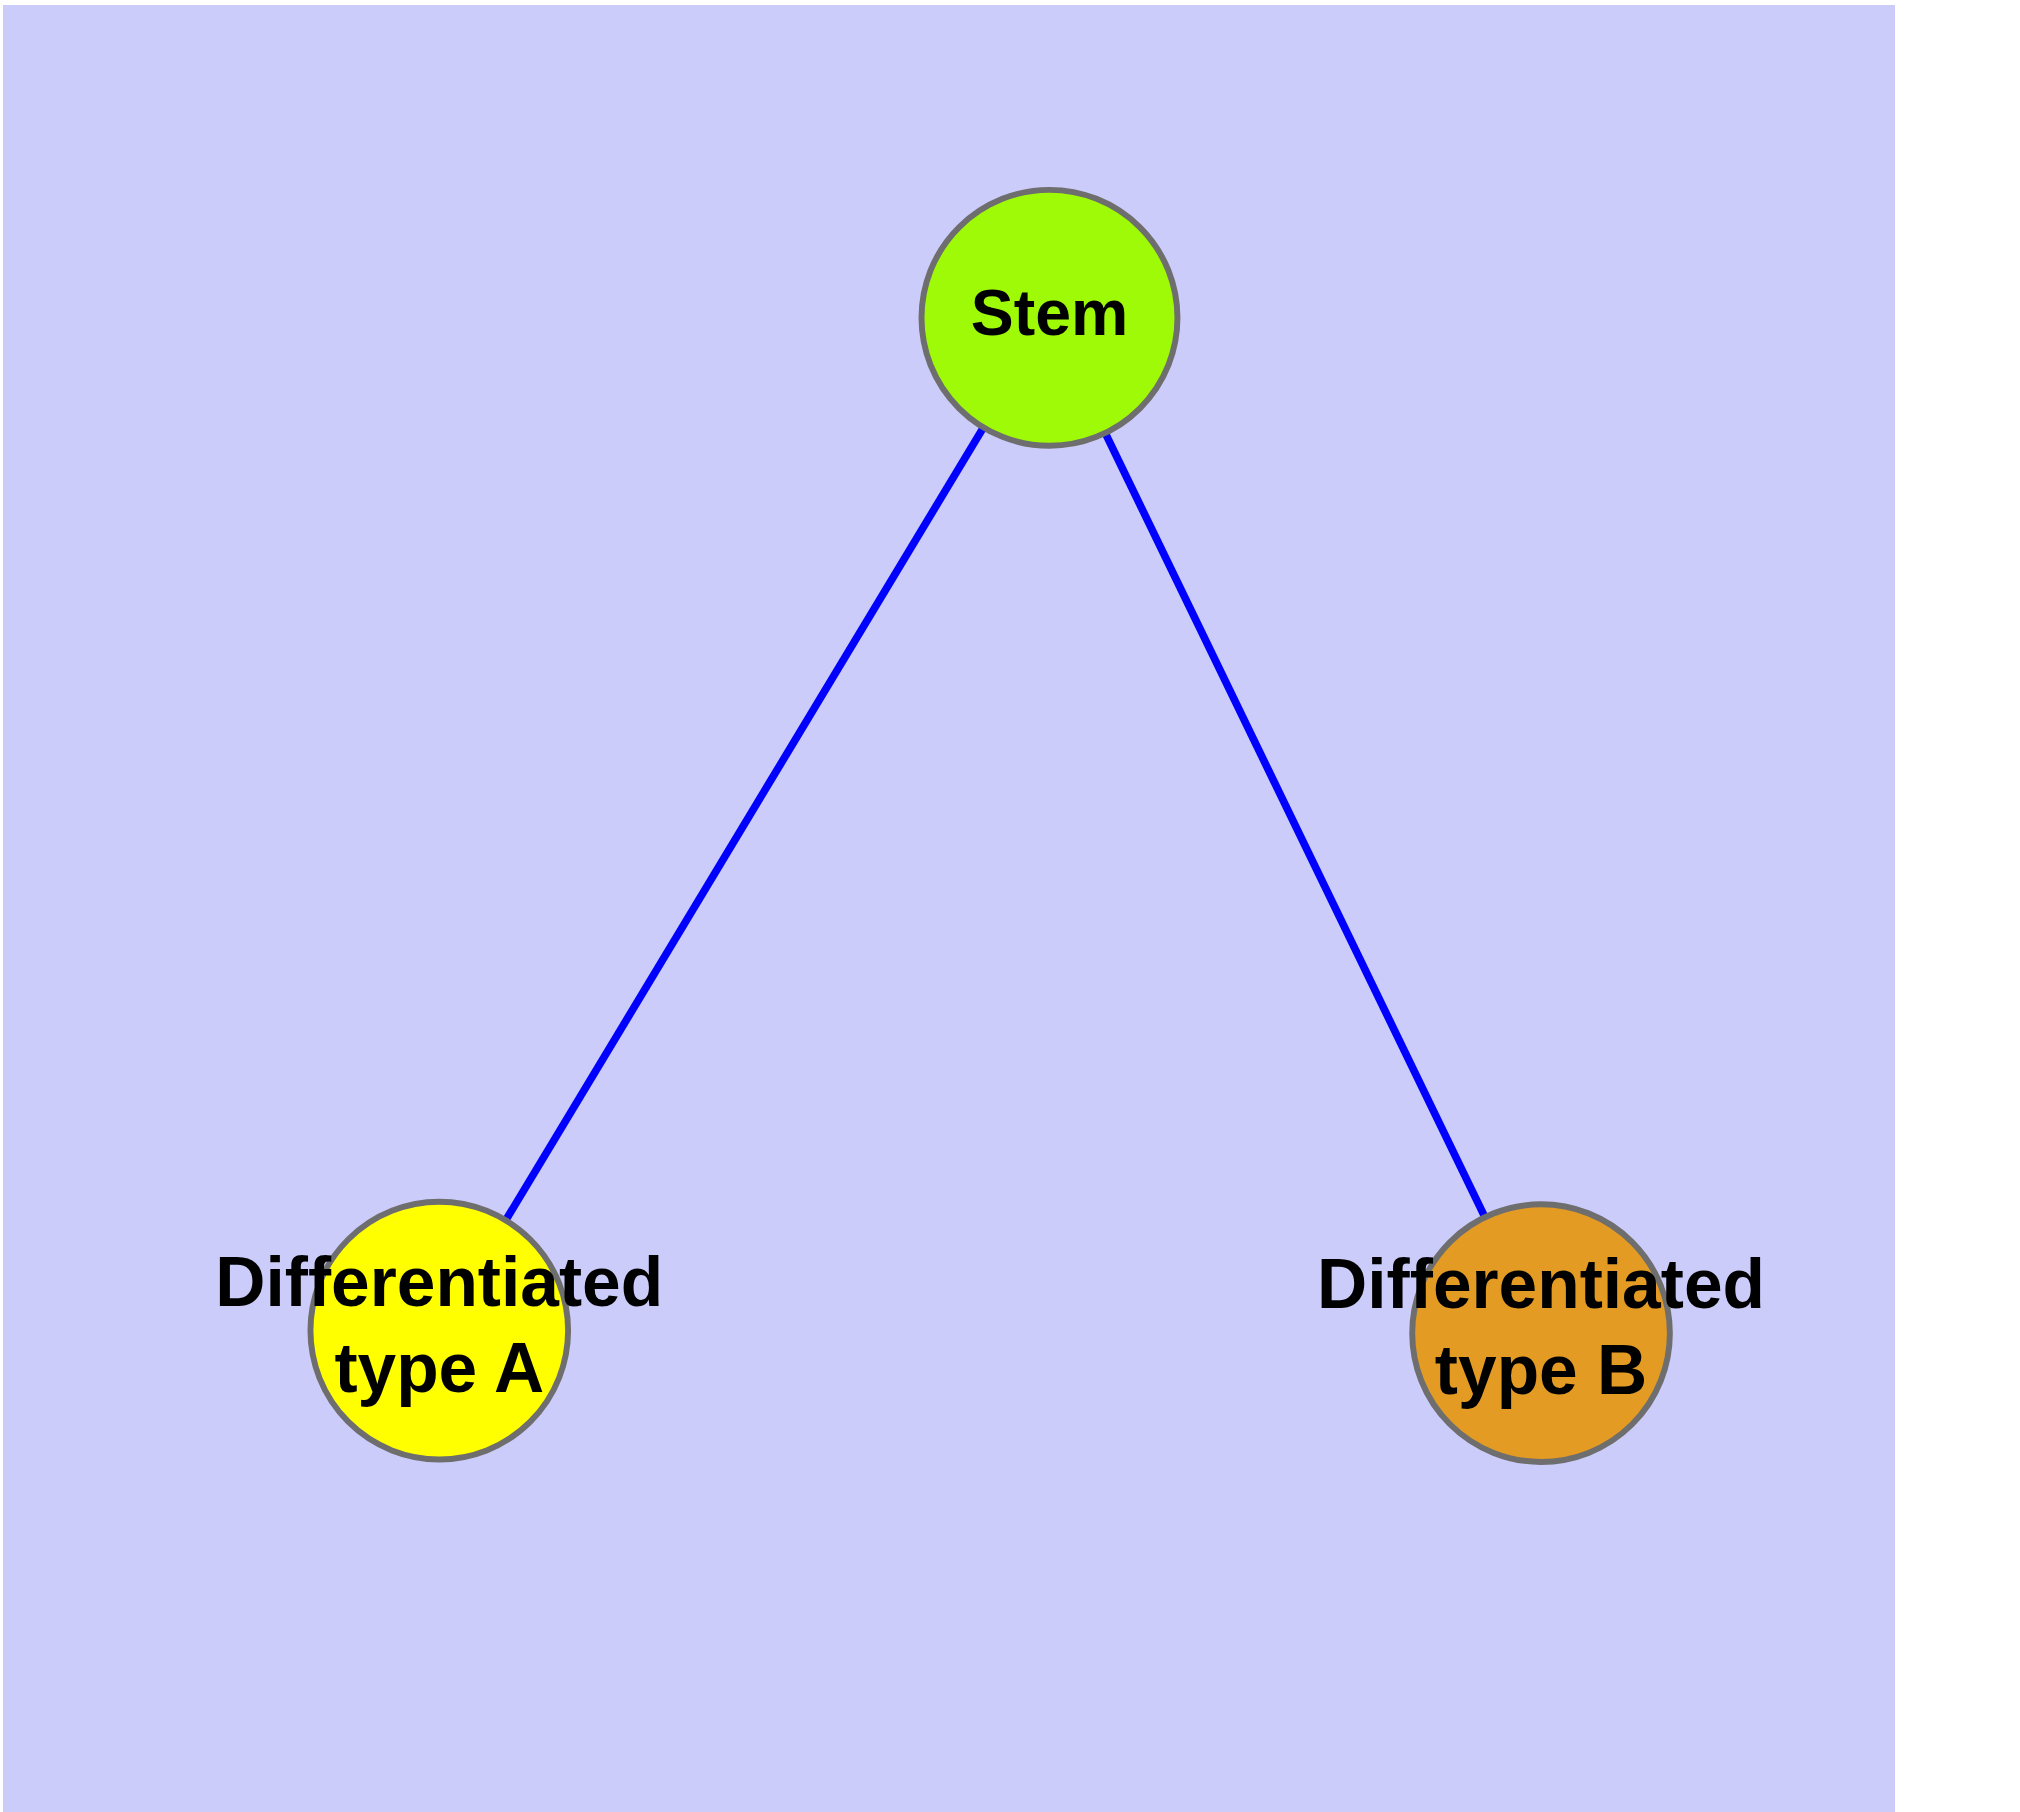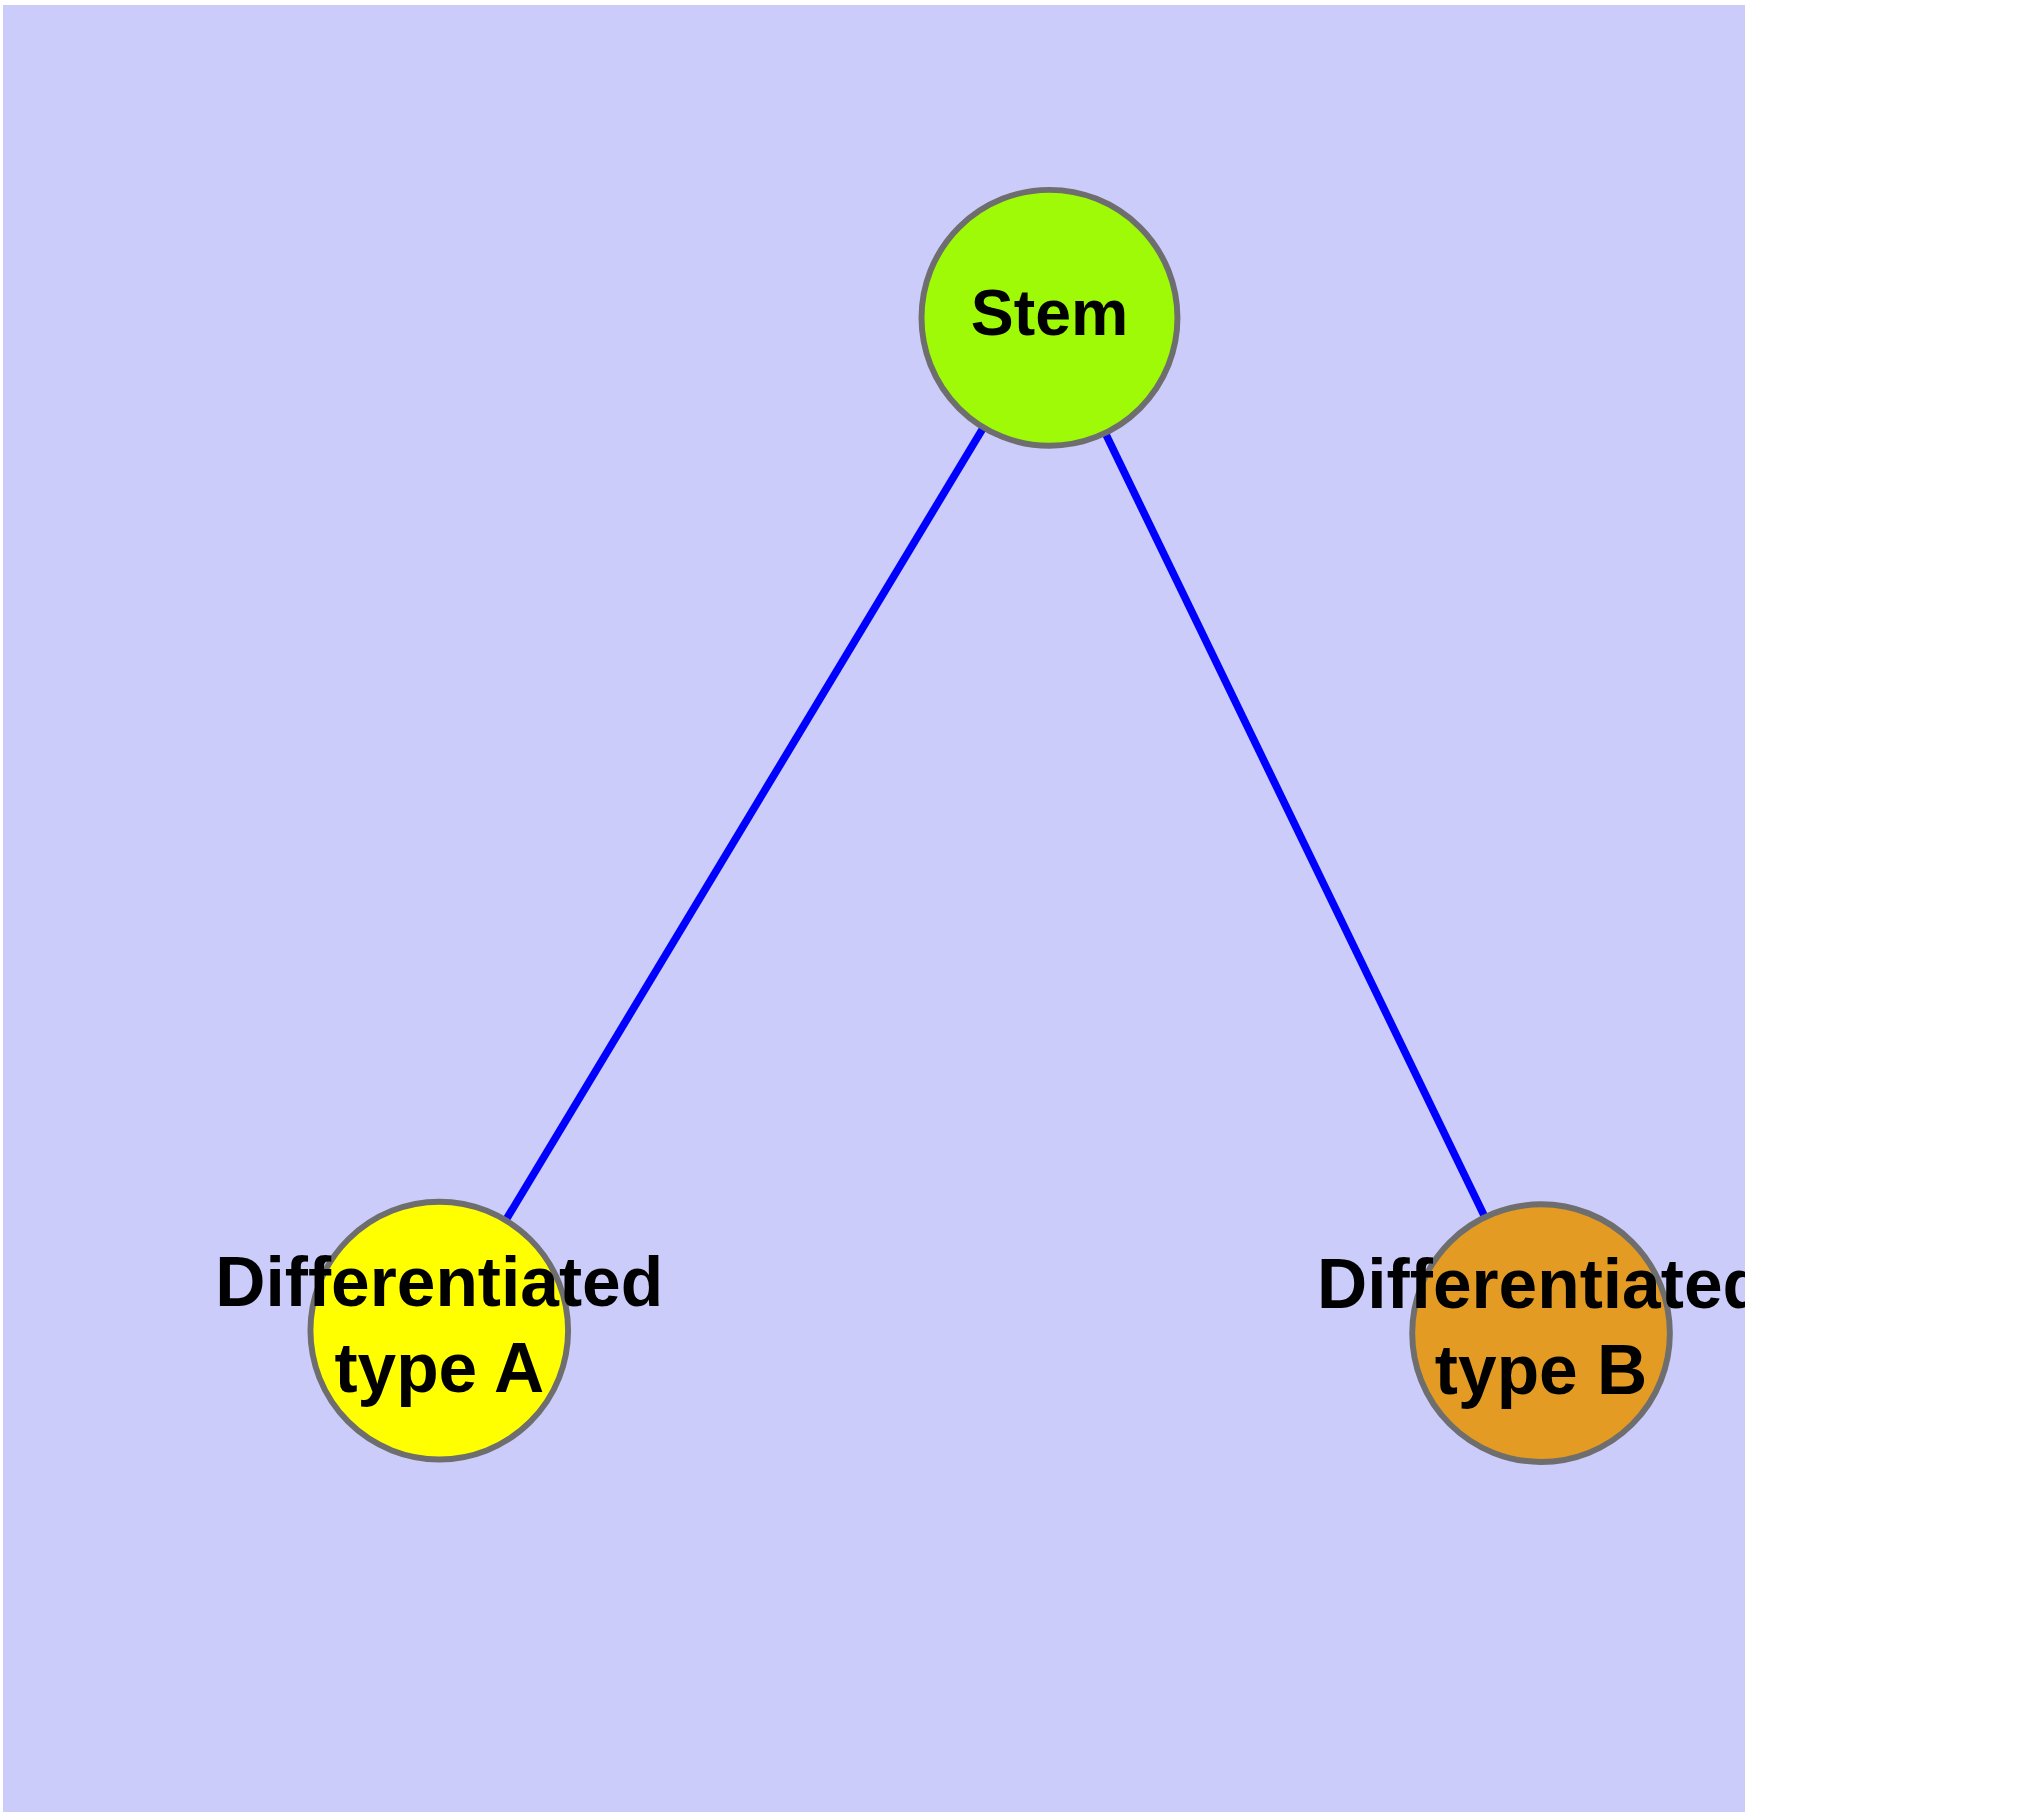--- a/index.html
+++ b/index.html
@@ -35,21 +35,21 @@
     font-weight: bold;
     fill: #000000;
     text-anchor: middle;
     dominant-baseline: middle;
     font-family: "Liberation Sans", sans-serif;
   }
 </style>
 </head>
 <body>
 
-<div id="canvas" style="background: rgb(255, 255, 255); width: 1745px; height: 1812px;">
+<div id="canvas" style="background: rgb(255, 255, 255); width: 1895px; height: 1812px;">
   <div id="plot-area" style="background: rgb(204, 204, 250);"></div>
   <svg id="graph-svg" viewBox="0 0 2384 2138" xmlns="http://www.w3.org/2000/svg">
     <g id="edge-layer">
         <line x1="1238" y1="375" x2="597.4757033830706" y2="1438.0924089683758" stroke="#0000ff" stroke-width="9" stroke-linecap="butt"></line>
         <line x1="1238" y1="375" x2="1750.8933763972295" y2="1434.390111937726" stroke="#0000ff" stroke-width="9" stroke-linecap="butt"></line>
       </g>
     <g id="node-layer">
         <circle cx="1238" cy="375" r="151" fill="#9efa06" stroke="#6e6e6e" stroke-width="7"></circle>
         <circle cx="518" cy="1570" r="152" fill="#ffff00" stroke="#6e6e6e" stroke-width="7"></circle>
         <circle cx="1818" cy="1573" r="152" fill="#e39b23" stroke="#6e6e6e" stroke-width="7"></circle>

